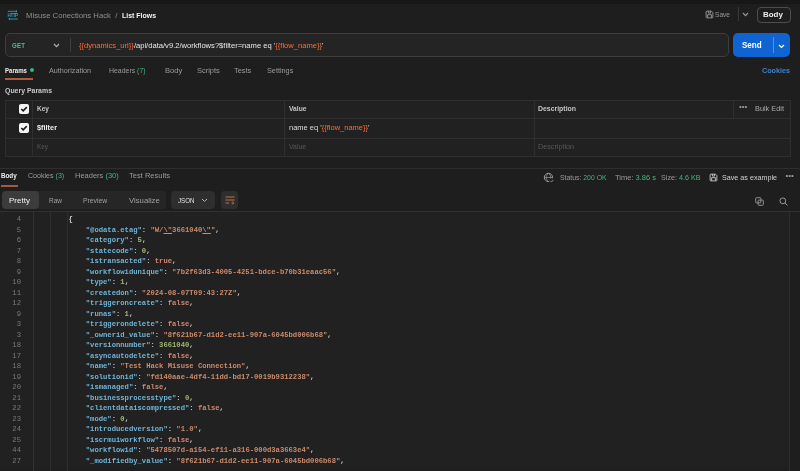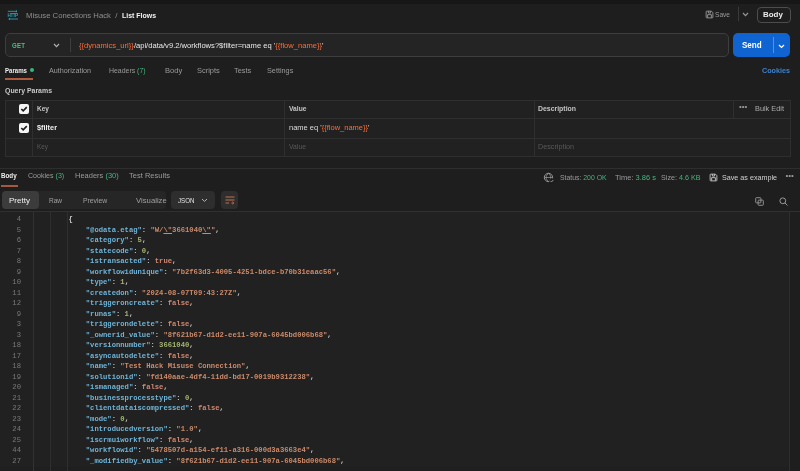--- a/index.html
+++ b/index.html
@@ -122,21 +122,21 @@
   <path d="M3.5 10.2 v-4 h5 v4 M4.5 1.5 v2.6 h3 v-2.6" fill="none" stroke="#c9c9c9" stroke-width="1.2"></path>
 </svg>
 <div class="t" id="sae" style="left:722.3px;top:172.6px;font-size:7.5px;color:#d2d2d2;transform:scaleX(0.956);">Save as example</div>
 <div class="t" id="dots4" style="left:785.5px;top:171.2px;font-size:8px;color:#9a9a9a;">•••</div>
 
 <div class="abs" style="left:1.5px;top:191px;width:164px;height:17.5px;background:#262626;border-radius:4px;"></div>
 <div class="abs" style="left:1.5px;top:191px;width:37.9px;height:17.5px;background:#3c3c3c;border-radius:4px;"></div>
 <div class="t" id="sg1" style="left:8.9px;top:196px;font-size:7.5px;color:#f2f2f2;transform:scaleX(1.066);">Pretty</div>
 <div class="t" id="sg2" style="left:48.5px;top:196px;font-size:7.5px;color:#a0a0a0;transform:scaleX(0.87);">Raw</div>
 <div class="t" id="sg3" style="left:83px;top:196px;font-size:7.5px;color:#a0a0a0;transform:scaleX(0.91);">Preview</div>
-<div class="t" id="sg4" style="left:136px;top:196px;font-size:7.5px;color:#a0a0a0;transform:scaleX(1.03);">Visualize</div>
+<div class="t" id="sg4" style="left:129px;top:196px;font-size:7.5px;color:#a0a0a0;transform:scaleX(1.03);">Visualize</div>
 <div class="abs" style="left:170.5px;top:191px;width:44.5px;height:17.5px;background:#2e2e2e;border-radius:4px;"></div>
 <div class="t" id="js" style="left:177.5px;top:196px;font-size:7.5px;color:#e3e3e3;transform:scaleX(0.825);">JSON</div>
 <svg class="ic" style="left:201px;top:198.3px" width="7" height="5" viewBox="0 0 7 5">
     <path d="M1 1 L3.5 3.4 L6 1" stroke="#b5b5b5" stroke-width="1" fill="none"></path>
   </svg>
 <div class="abs" style="left:220.5px;top:191px;width:17.5px;height:17.5px;background:#2e2e2e;border-radius:4px;"></div>
 <svg class="ic" style="left:224.8px;top:196.2px" width="10" height="9" viewBox="0 0 10 9">
   <path d="M0.5 1 h9 M0.5 4 h9 M0.5 7 h3.6" stroke="#c0714b" stroke-width="1.1" fill="none"></path>
   <path d="M6.4 7 h2.4 M8.8 7 l-1.4 -1.3 M8.8 7 l-1.4 1.3" stroke="#c0714b" stroke-width="0.9" fill="none"></path>
 </svg>

